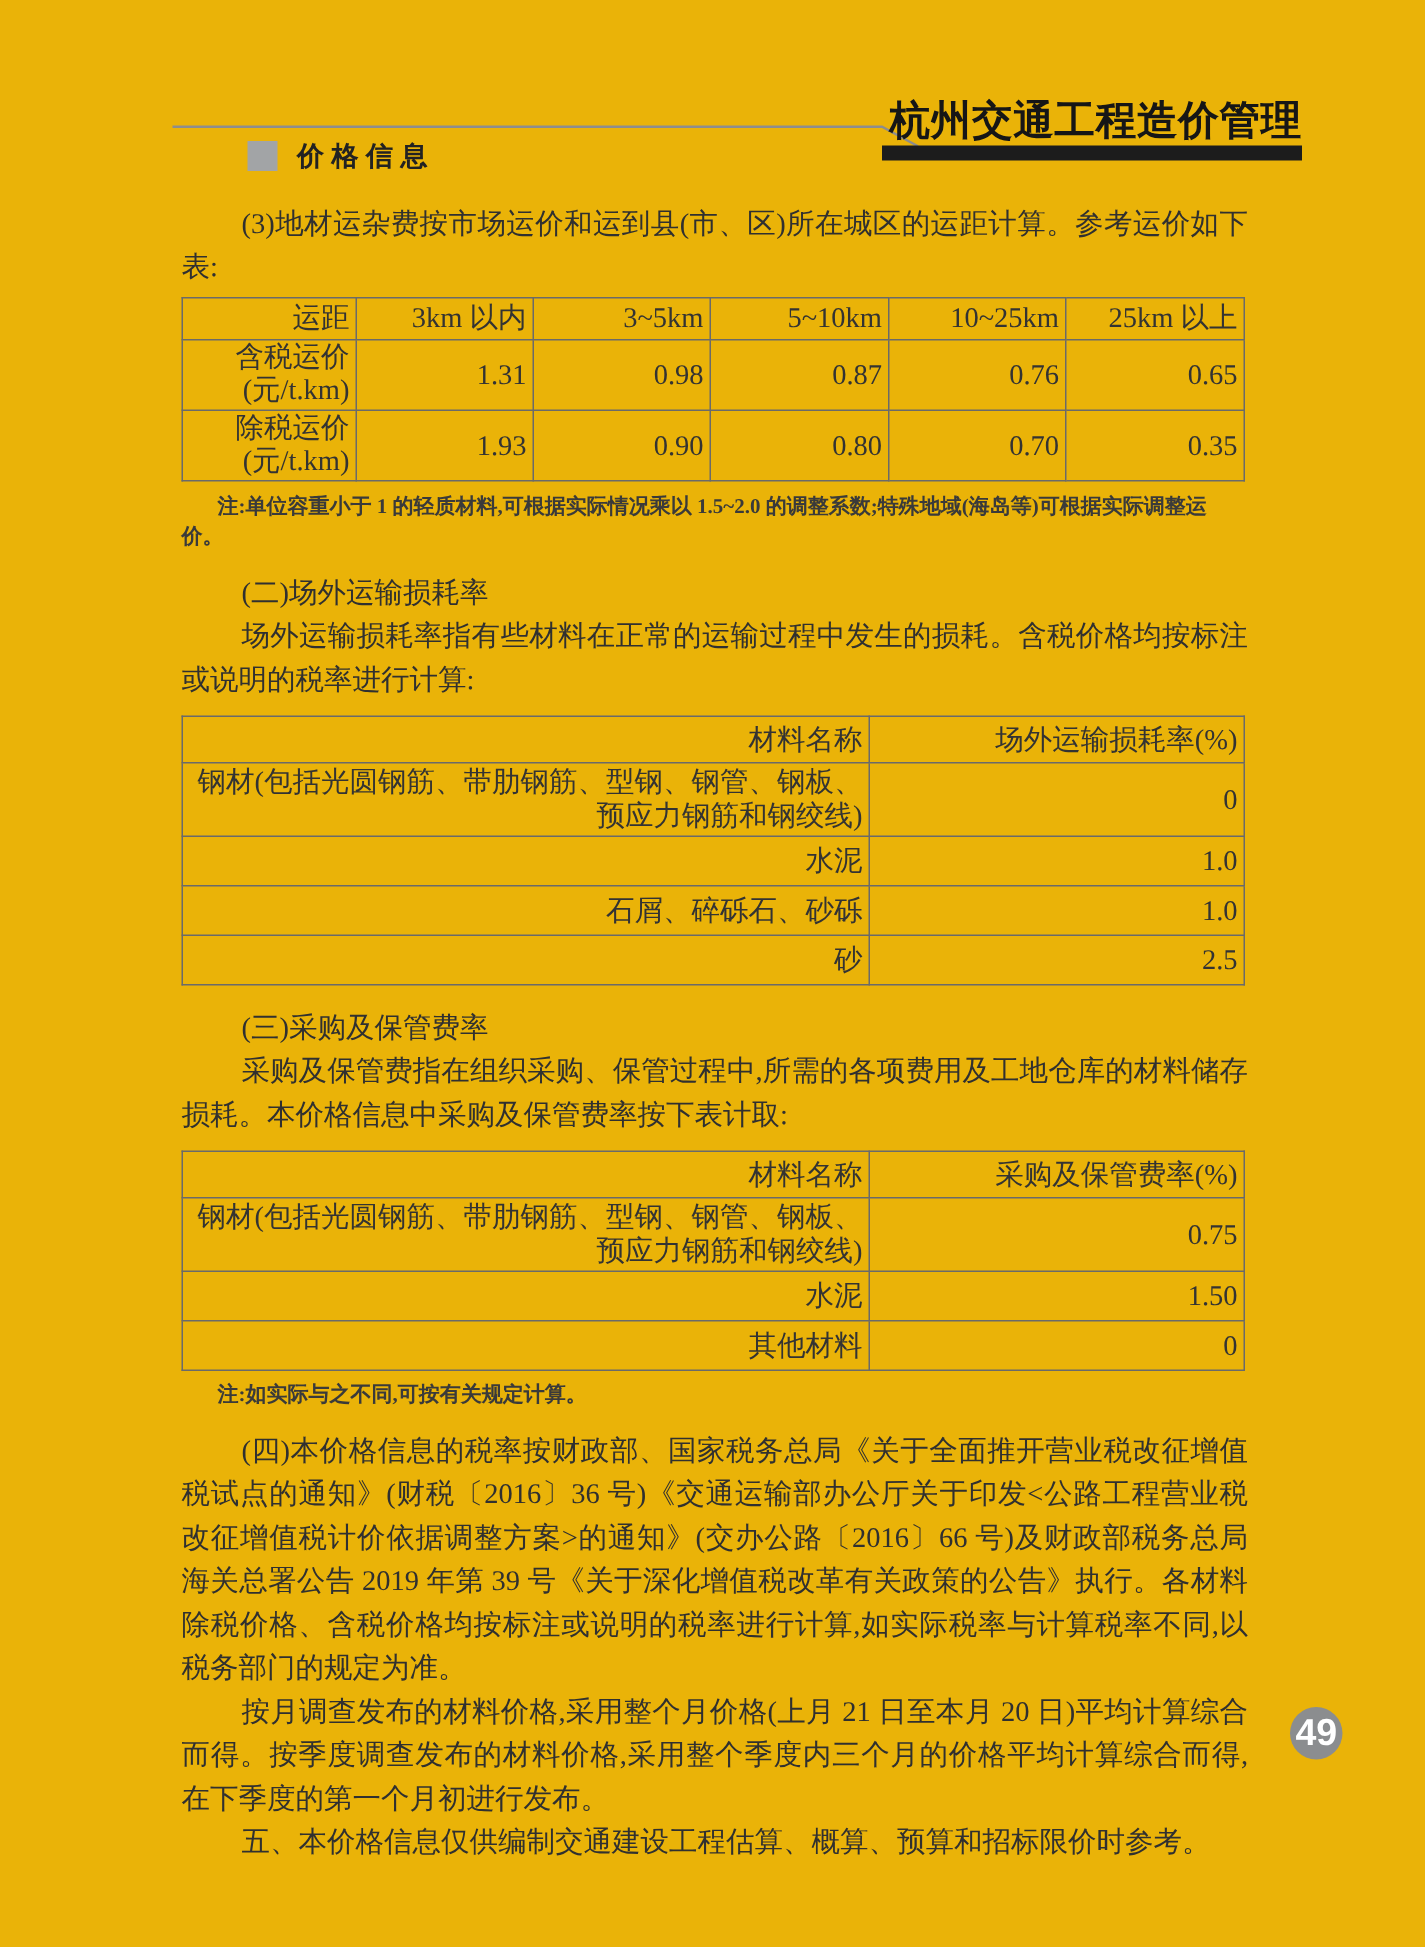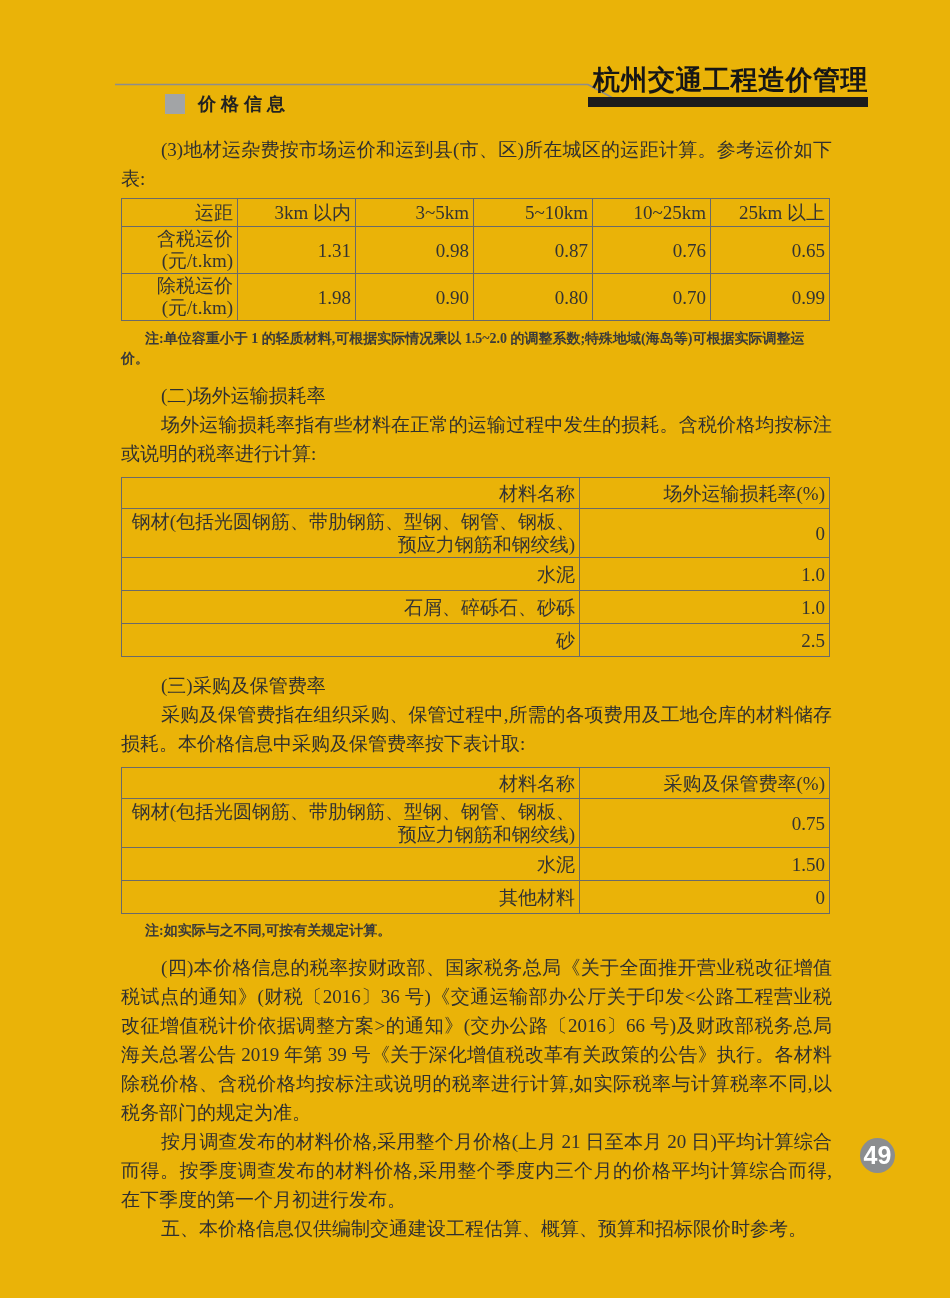--- a/index.html
+++ b/index.html
@@ -104,25 +104,25 @@
         <td>0.98</td>
         <td>0.87</td>
         <td>0.76</td>
         <td>0.65</td>
       </tr>
       <tr>
         <td class="rowlabel">
           <span>除税运价</span>
           <span>(元/t.km)</span>
         </td>
-        <td>1.98</td>
+        <td>1.93</td>
         <td>0.90</td>
         <td>0.80</td>
         <td>0.70</td>
-        <td>0.99</td>
+        <td>0.35</td>
       </tr>
     </tbody>
       </table>
 
     <p class="note mt-note1">注:单位容重小于 1 的轻质材料,可根据实际情况乘以 1.5~2.0 的调整系数;特殊地域(海岛等)可根据实际调整运价。</p>
 
     <p class="body ind mt-h2">(二)场外运输损耗率</p>
     <p class="body ind">场外运输损耗率指有些材料在正常的运输过程中发生的损耗。含税价格均按标注或说明的税率进行计算:</p>
 
     <table class="tbl two-col loss-table">

